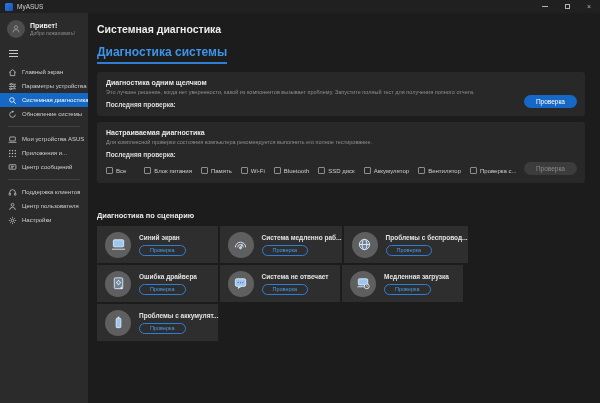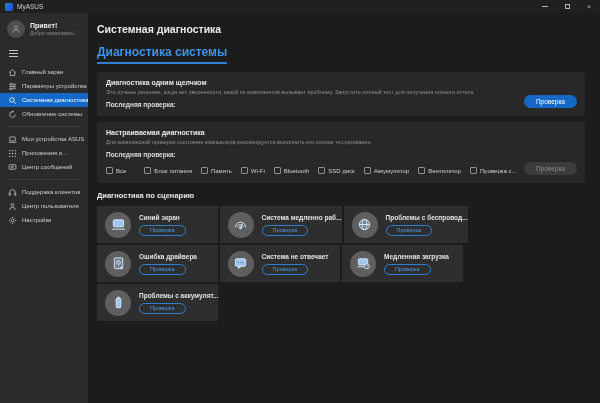--- a/index.html
+++ b/index.html
@@ -48,21 +48,21 @@
   .pill-btn { position:absolute; right:8px; bottom:8px; background:#1668c7; color:#ffffff;
     font-size:6.5px; padding:3px 12px; border:none; border-radius:9px; font-family:inherit; cursor:pointer; }
   .pill-btn.disabled { background:#3c3c3c; color:#8b8b8b; }
 
   .chk-row { display:flex; align-items:center; gap:9px; margin-top:8px; padding-right:62px; }
   .chk-item { display:flex; align-items:center; gap:3px; cursor:pointer; }
   .chk-box { width:7px; height:7px; border:1px solid #8d8d8d; border-radius:1px; background:transparent; flex:0 0 7px; }
   .chk-label { font-size:6px; color:#cfcfcf; white-space:nowrap; }
   .vsep { width:1px; height:9px; background:#6b6b6b; }
 
-  .section-title { font-size:7.5px; font-weight:bold; color:#e9e9e9; margin:8px 0 6px 0; }
+  .section-title { font-size:7.5px; font-weight:bold; color:#e9e9e9; margin:28px 0 6px 0; }
   .sc-grid { display:flex; flex-wrap:wrap; gap:2px; }
   .sc-card { flex:0 0 calc((100% - 6px)/4); height:37px; background:#2e2e2e; display:flex; align-items:center; padding-left:8px; }
   .sc-circle { width:26px; height:26px; border-radius:50%; background:#5f5f5f; display:flex; align-items:center; justify-content:center; flex:0 0 26px; }
   .sc-right { margin-left:8px; display:flex; flex-direction:column; align-items:flex-start; }
   .sc-label { font-size:6.5px; font-weight:bold; color:#e3e3e3; white-space:nowrap; }
   .outline-btn { margin-top:4px; background:transparent; border:1px solid #2e7fd4; color:#4a9be8;
     font-size:5.5px; padding:1.5px 10px; border-radius:8px; font-family:inherit; cursor:pointer; }
 </style>
 </head>
 <body>

